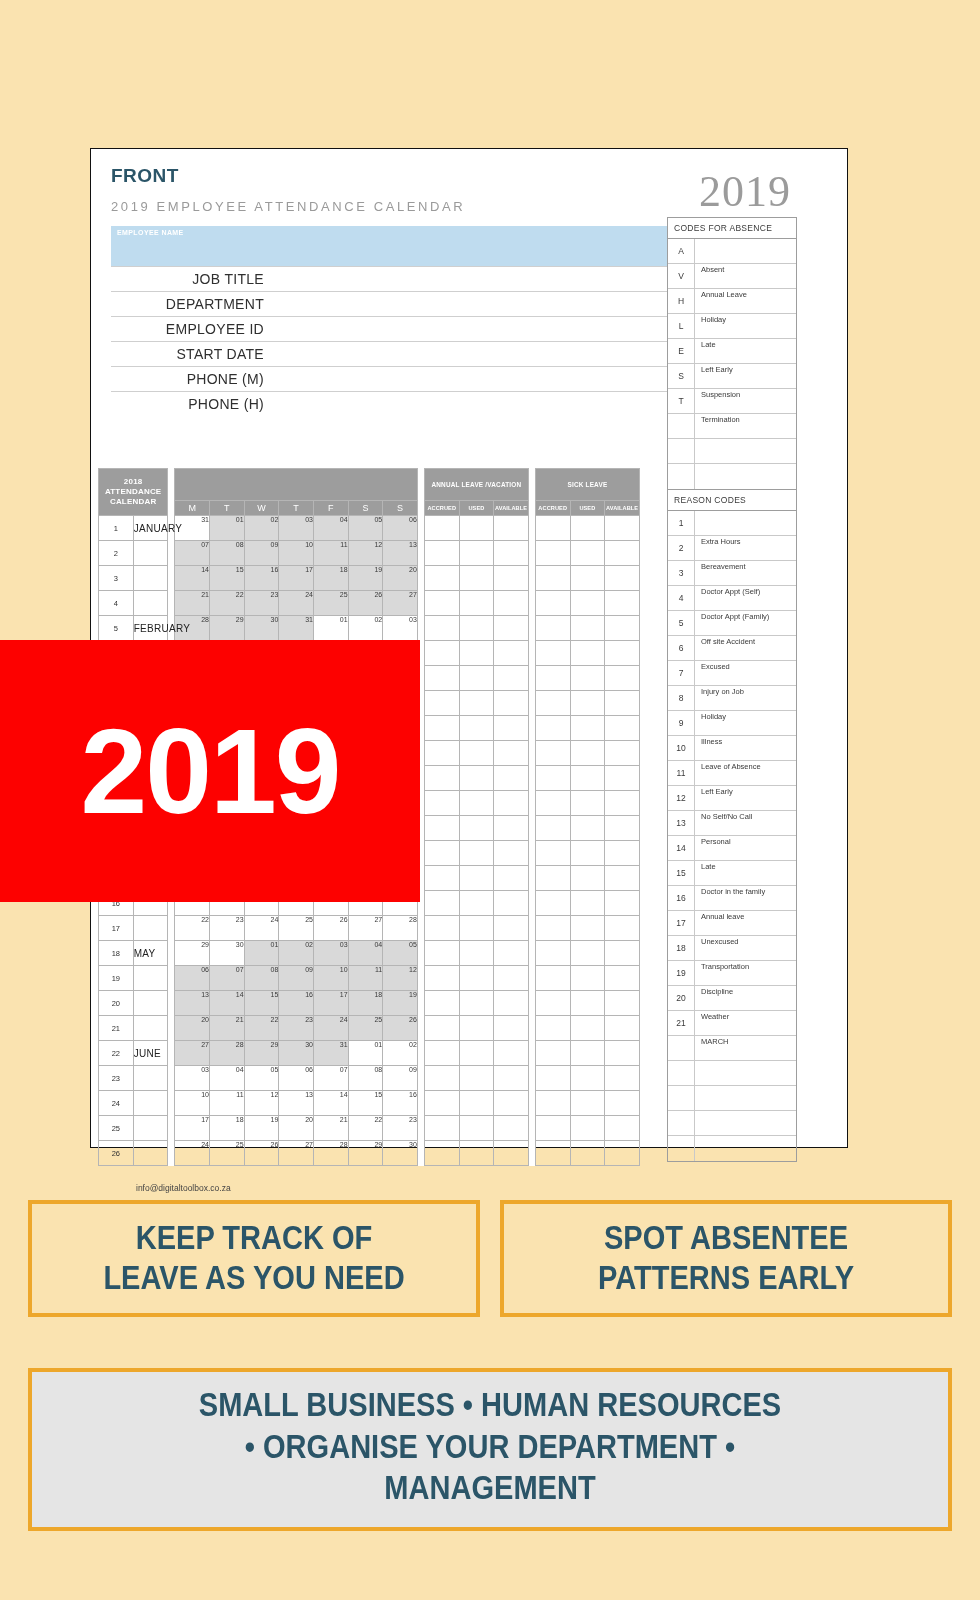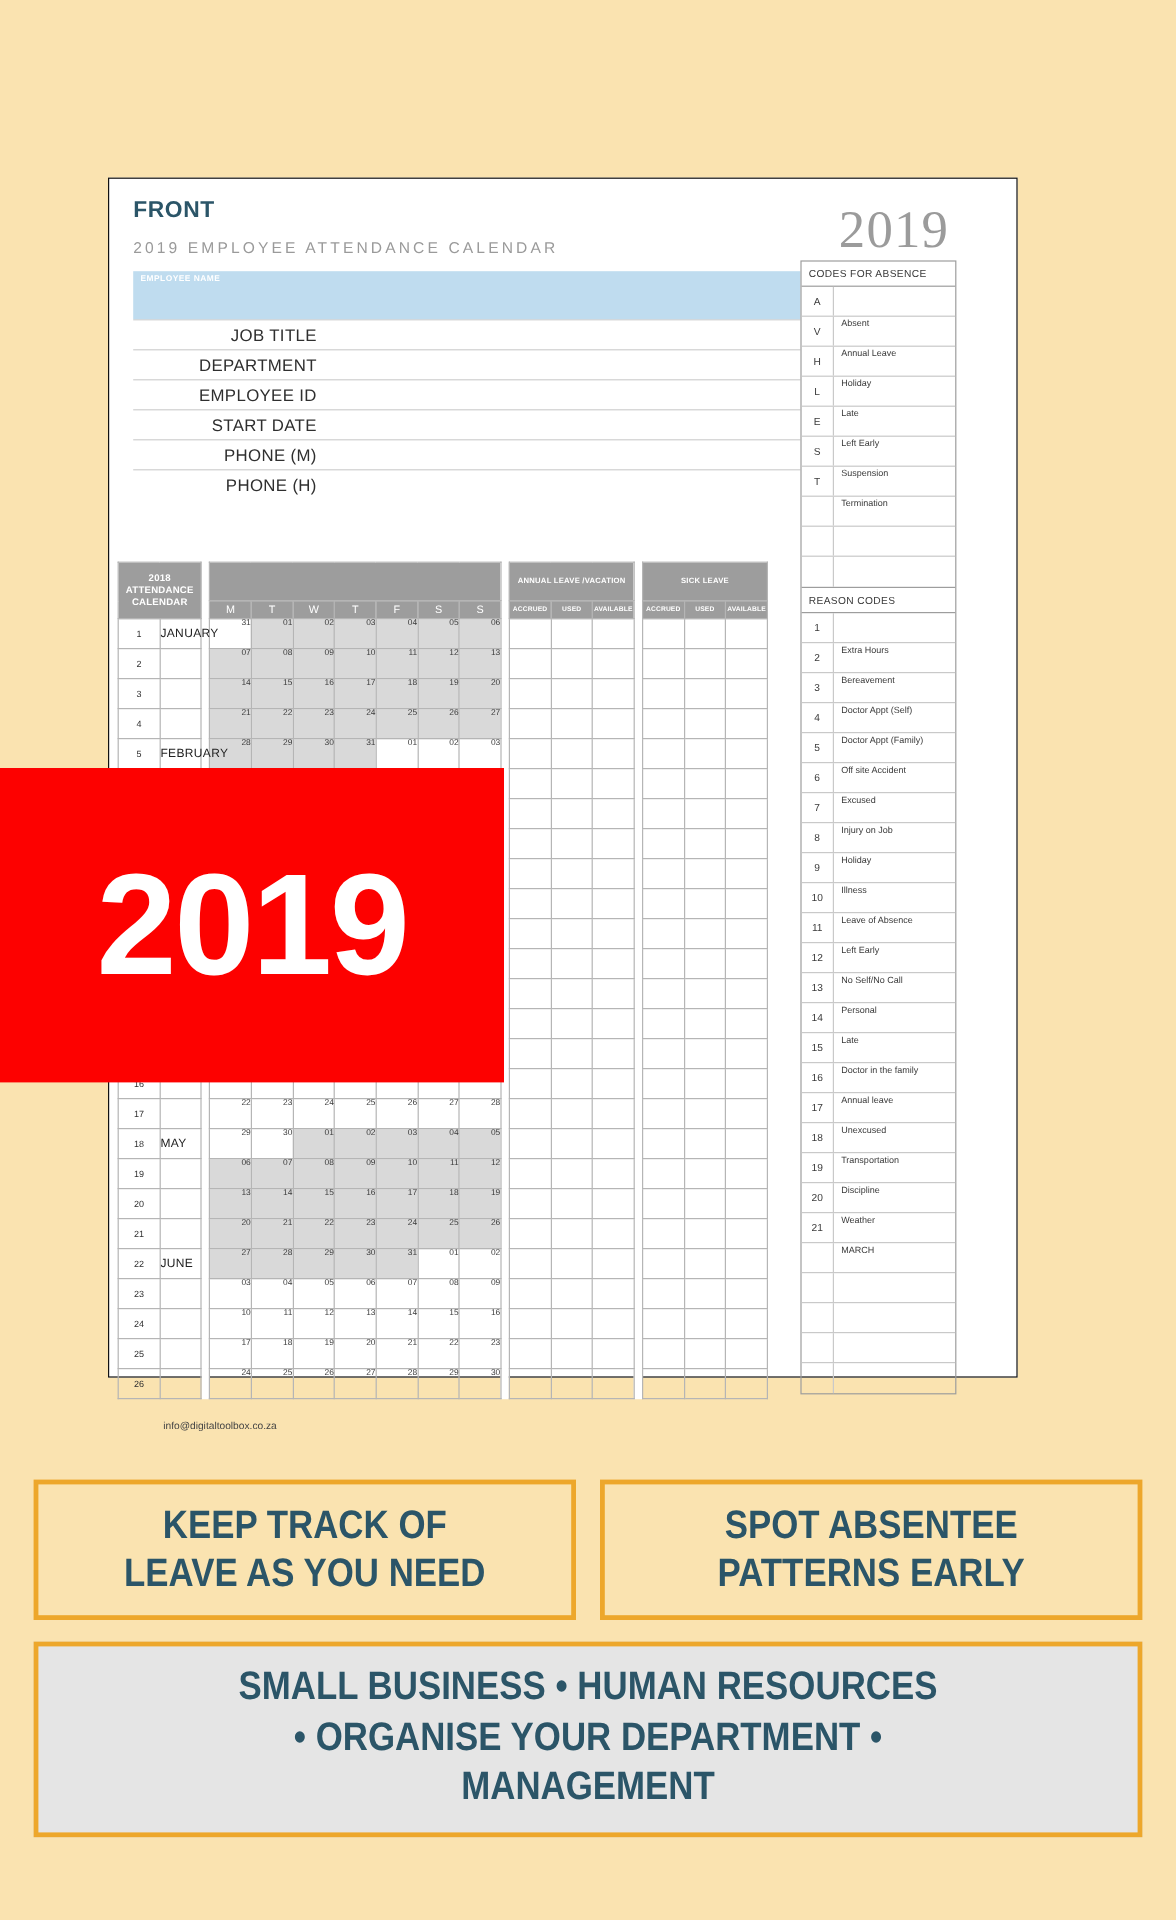--- a/index.html
+++ b/index.html
@@ -138,21 +138,21 @@
     display: flex; align-items: center; justify-content: center;
     z-index: 50;
   }
   .red-sticker span {
     font-size: 120px; font-weight: bold; color: #fff;
     letter-spacing: -2px; line-height: 1;
   }
 
   
   .promo-row {
-    position: absolute; left: 28px; top: 1233px;
+    position: absolute; left: 28px; top: 1200px;
     width: 924px; display: flex; gap: 20px;
   }
   .promo-box {
     flex: 1; border: 4px solid #eda72b; background: #fae3b0;
     text-align: center; padding: 14px 6px 16px;
   }
   .promo-box div {
     font-size: 33px; font-weight: bold; color: #2b5568;
     line-height: 1.2; transform: scaleX(0.88);
     font-family: "Liberation Sans Narrow","Liberation Sans",sans-serif;

